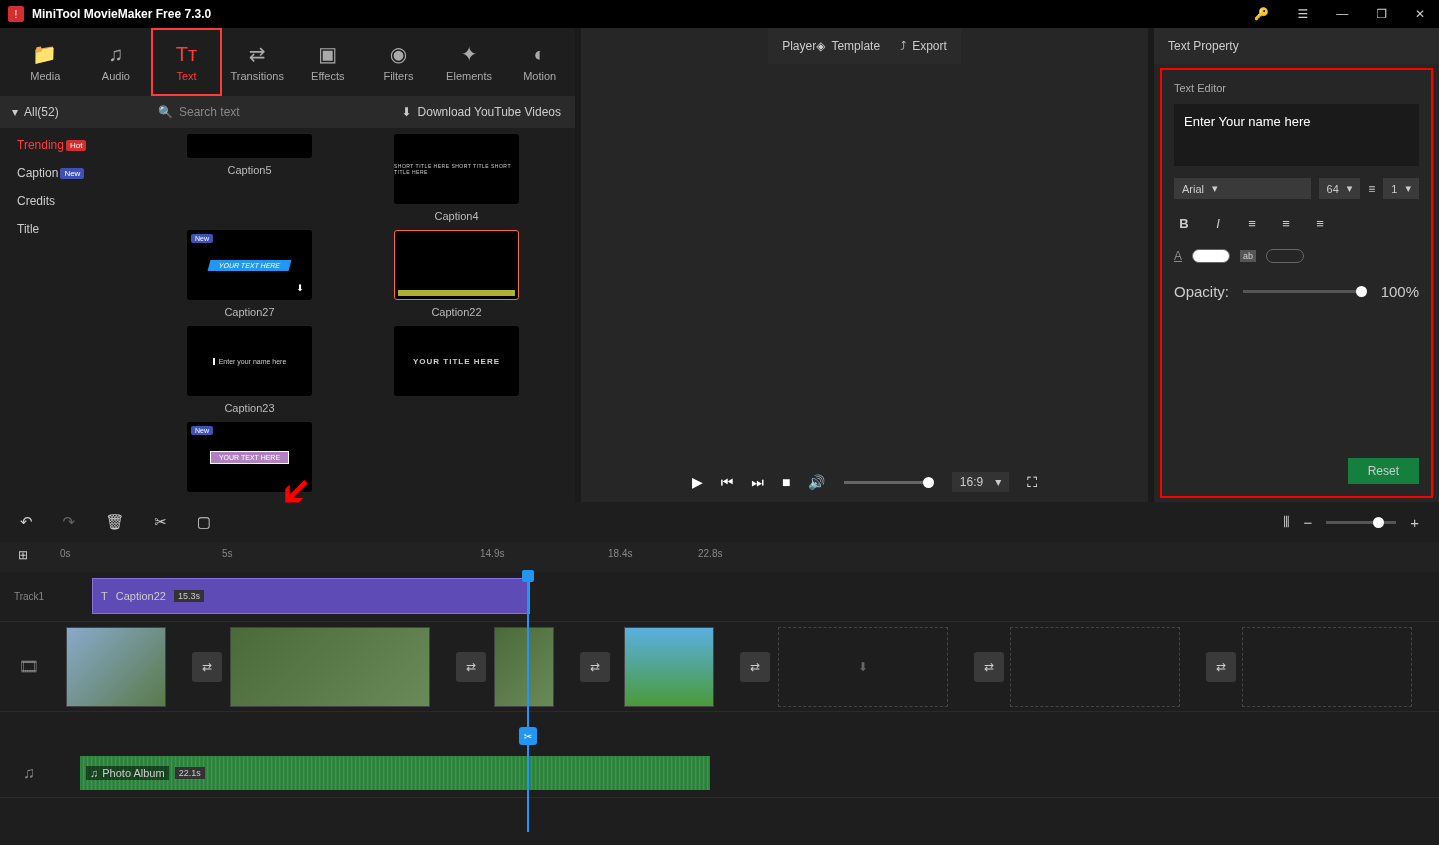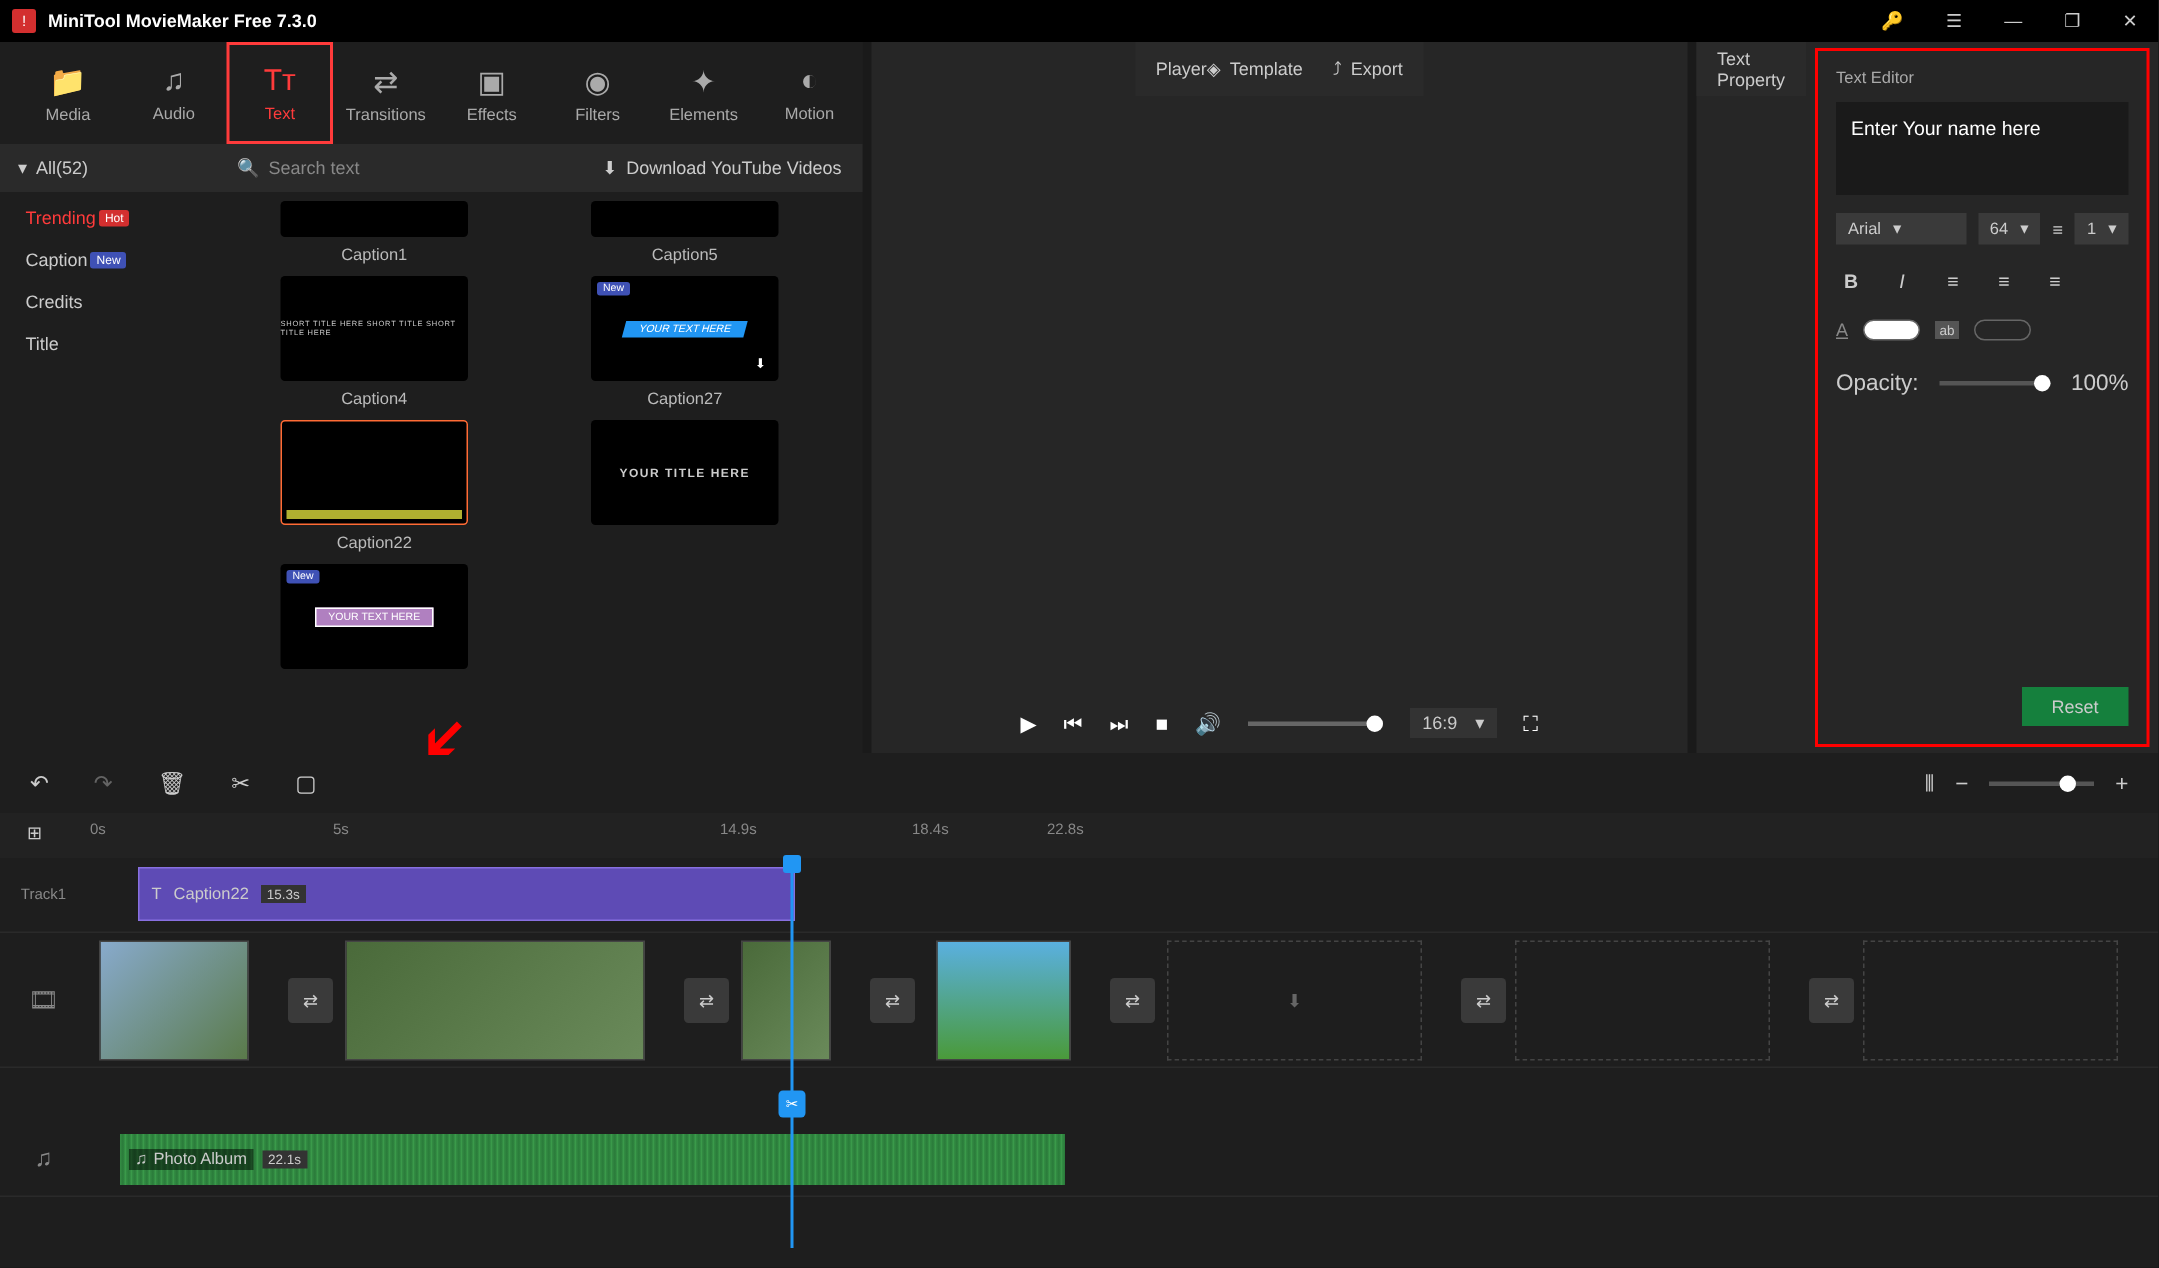--- a/index.html
+++ b/index.html
@@ -64,21 +64,21 @@
 .timeline-thumb { position: absolute; top: 4px; left: 50%; width: 11px; height: 11px; background: #fff; border-radius: 50%; margin-left: -5px; }
 .time-display { position: absolute; right: 0; top: -2px; font-size: 12px; }
 .time-cur { color: #ff6b35; } .time-tot { color: #ccc; }
 
 .controls { height: 40px; display: flex; align-items: center; padding: 0 14px; gap: 18px; }
 .ctrl-btn { color: #fff; cursor: pointer; font-size: 14px; }
 .vol-slider { width: 90px; height: 3px; background: #666; position: relative; }
 .vol-thumb { position: absolute; right: 0; top: -4px; width: 11px; height: 11px; background: #fff; border-radius: 50%; }
 .aspect-sel { background: #333; padding: 3px 8px; display: flex; align-items: center; gap: 12px; margin-left: auto; }
 
-.right-panel { flex: 1; background: #262626; margin-left: 6px; display: flex; }
+.right-panel { flex: 1; background: #262626; margin-left: 6px; display: flex; flex-direction: column; }
 .rp-header { height: 36px; background: #2a2a2a; display: flex; align-items: center; padding: 0 14px; font-size: 12px; }
 .rp-body { flex: 1; border: 2px solid #ff0000; margin: 4px 6px; padding: 12px; display: flex; flex-direction: column; }
 .rp-title { font-size: 11px; color: #aaa; margin-bottom: 10px; }
 .rp-textarea { background: #1a1a1a; border: none; color: #fff; padding: 10px; font-size: 13px; height: 62px; resize: none; margin-bottom: 12px; }
 .rp-row { display: flex; gap: 8px; margin-bottom: 14px; align-items: center; }
 .rp-sel { background: #3a3a3a; padding: 4px 8px; display: flex; align-items: center; gap: 8px; font-size: 11px; }
 .rp-fmt { display: flex; gap: 14px; margin-bottom: 16px; }
 .fmt-btn { width: 20px; height: 20px; display: flex; align-items: center; justify-content: center; cursor: pointer; color: #ccc; font-size: 13px; }
 .rp-color-row { display: flex; gap: 10px; align-items: center; margin-bottom: 20px; }
 .color-swatch { width: 38px; height: 14px; border-radius: 7px; border: 1px solid #666; }
@@ -205,24 +205,20 @@
             <span>Credits</span>
           </div>
         <div class="lib-cat">
             <span>Title</span>
           </div>
       </div>
 
       <div class="lib-grid">
         <div class="thumb-item">
             <div class="thumb" style="height:24px"></div>
-            <div class="thumb-label">Caption1</div>
-          </div>
-        <div class="thumb-item">
-            <div class="thumb" style="height:24px"></div>
             <div class="thumb-label">Caption5</div>
           </div>
         <div class="thumb-item">
             <div class="thumb">
               <span style="font-size:5px;letter-spacing:0.5px">SHORT TITLE HERE SHORT TITLE SHORT TITLE HERE</span>
             </div>
             <div class="thumb-label">Caption4</div>
           </div>
         <div class="thumb-item">
             <div class="thumb">
@@ -230,20 +226,26 @@
               <div style="background:#2196f3;padding:2px 10px;transform:skewX(-15deg);font-size:7px;color:#fff">YOUR TEXT HERE</div>
               <span class="thumb-dl">⬇</span>
             </div>
             <div class="thumb-label">Caption27</div>
           </div>
         <div class="thumb-item">
             <div class="thumb selected">
               <div style="position:absolute;bottom:3px;left:3px;right:3px;height:6px;background:#b0b030"></div>
             </div>
             <div class="thumb-label">Caption22</div>
+          </div>
+        <div class="thumb-item">
+            <div class="thumb">
+              <span style="font-size:7px;border-left:2px solid #fff;padding-left:4px">Enter your name here</span>
+            </div>
+            <div class="thumb-label">Caption23</div>
           </div>
         <div class="thumb-item">
             <div class="thumb">
               <span style="font-size:8px;font-weight:bold;letter-spacing:1px">YOUR TITLE HERE</span>
             </div>
           </div>
         <div class="thumb-item">
             <div class="thumb">
               <span class="thumb-new">New</span>
               <div style="background:#b080c0;padding:2px 8px;font-size:7px;color:#fff;border:1px solid #fff">YOUR TEXT HERE</div>

